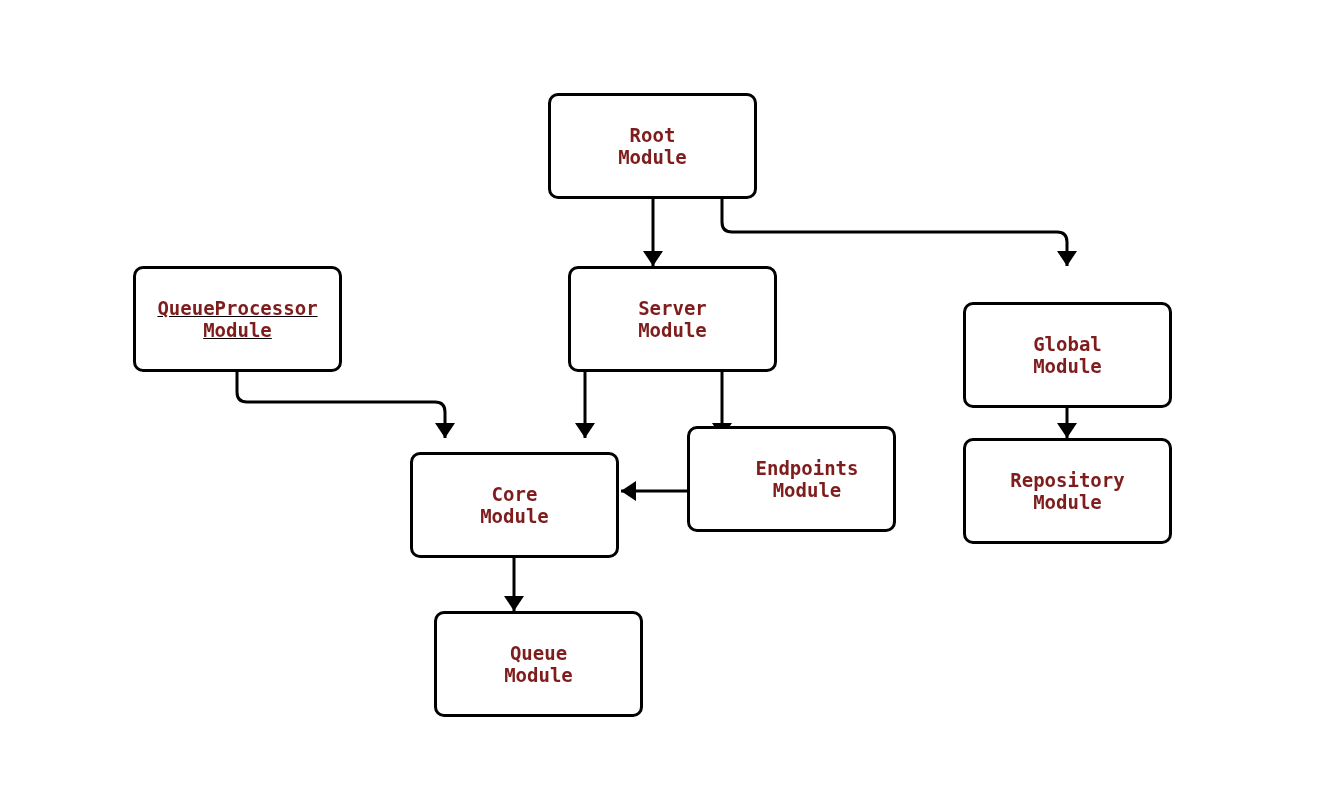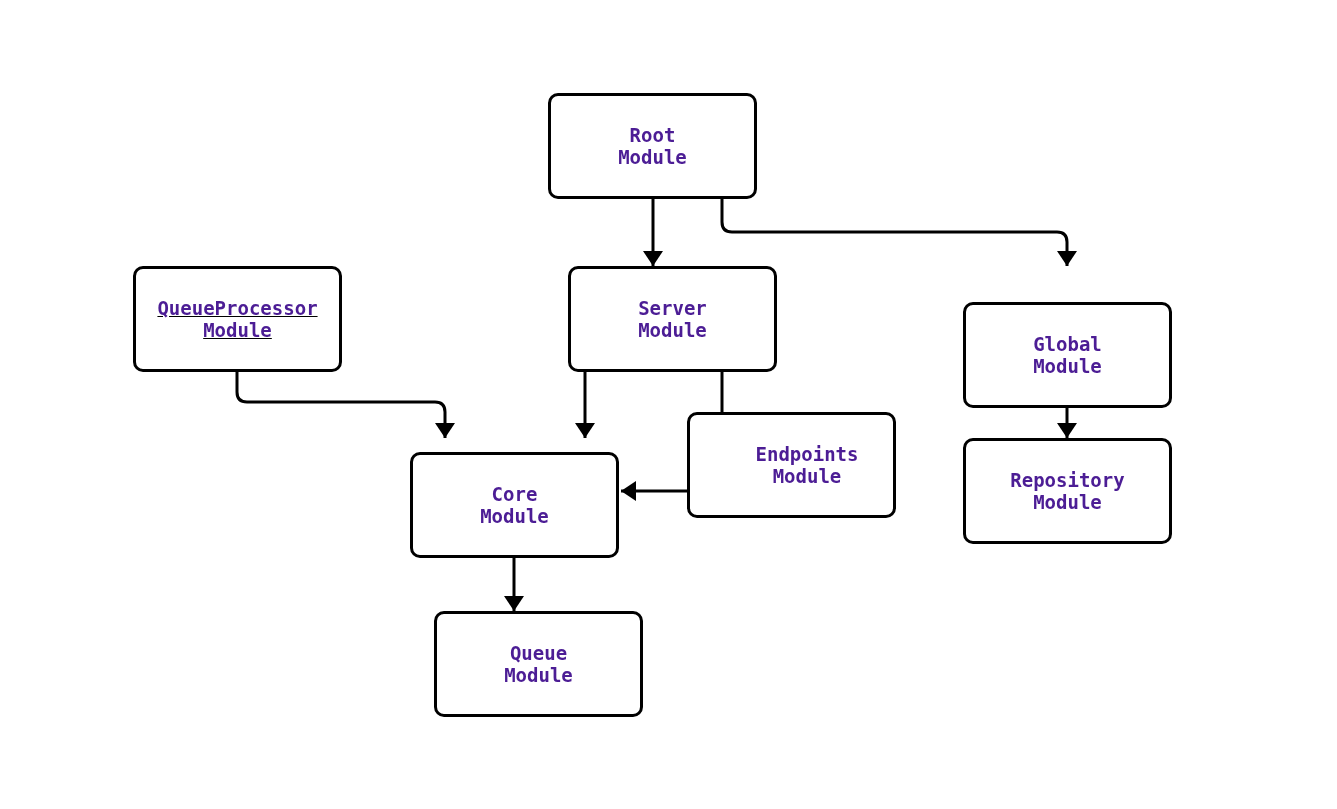--- a/index.html
+++ b/index.html
@@ -37,30 +37,30 @@
     background: #ffffff;
     display: flex;
     align-items: center;
     justify-content: center;
   }
   .node-label {
     font-family: "DejaVu Sans Mono", monospace;
     font-weight: bold;
     font-size: 19px;
     line-height: 22px;
-    color: #4c1d95;
+    color: #7f1d1d;
     text-align: center;
     white-space: pre-line;
   }
   .node-root          { left: 548px; top: 93px;  }
   .node-queueprocessor{ left: 133px; top: 266px; text-decoration: underline; }
   .node-server        { left: 568px; top: 266px; }
   .node-global        { left: 963px; top: 266px; margin-top: 36px; }
   .node-core          { left: 410px; top: 452px; }
-  .node-endpoints     { left: 687px; top: 412px; padding-left: 31px; }
+  .node-endpoints     { left: 687px; top: 426px; padding-left: 31px; }
   .node-repository    { left: 963px; top: 438px; }
   .node-queue         { left: 434px; top: 611px; }
 </style>
 </head>
 <body>
 
 <div class="canvas">
 
   <svg class="edge-layer" width="1337" height="809" viewBox="0 0 1337 809" xmlns="http://www.w3.org/2000/svg">
     <defs>

